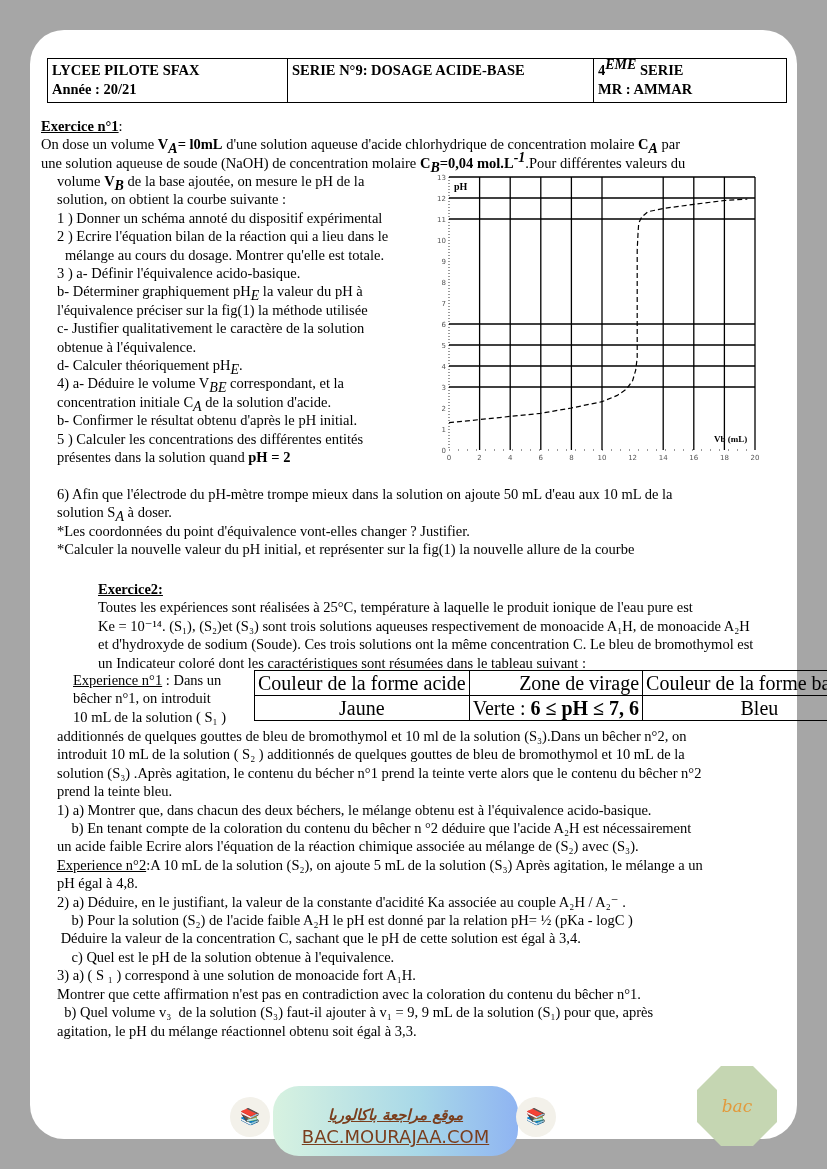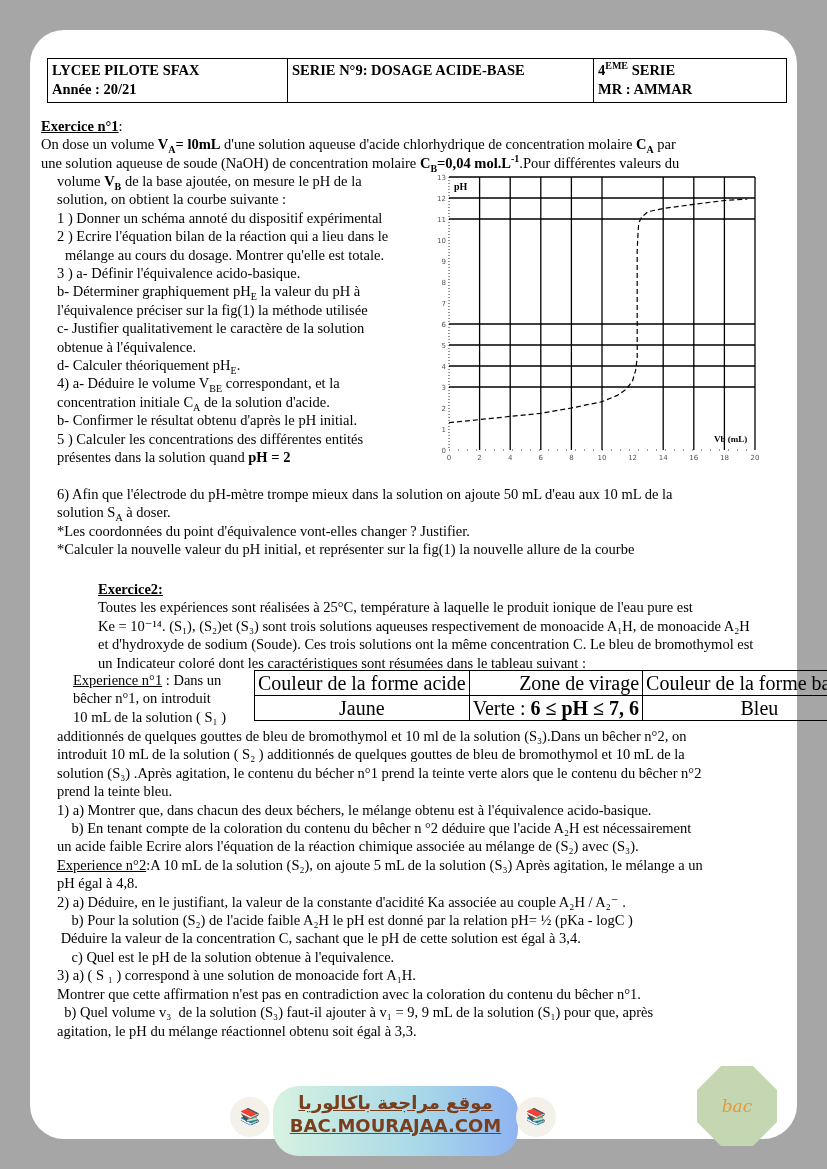--- a/index.html
+++ b/index.html
@@ -5,36 +5,36 @@
   html,body{margin:0;padding:0;}
   body{width:827px;height:1169px;background:#a6a6a6;position:relative;overflow:hidden;
        font-family:"Liberation Serif","DejaVu Serif",serif;color:#000;}
   .page{position:absolute;left:30px;top:30px;width:767px;height:1109px;background:#fff;border-radius:34px;}
   .hdr{position:absolute;left:47px;top:58px;width:738px;height:43px;border:1.5px solid #000;display:flex;font-weight:bold;font-size:14.5px;}
   .hdr .c{border-right:1.5px solid #000;padding:2px 4px;line-height:19px;}
   .hdr .c:last-child{border-right:none;}
   .c1{width:231px}.c2{width:297px}.c3{flex:1}
   .txt{position:absolute;font-size:14.5px;line-height:18.4px;}
   .u{text-decoration:underline;font-weight:bold;}
-  sub,sup{font-size:10px;line-height:0;}
+  sub,sup{font-size:14px;line-height:0;font-style:italic;}
   .l{white-space:nowrap;}
   .ind{padding-left:8px;}
   #ex1{left:41px;top:117px;}
   #ex1left{left:57px;top:172px;width:375px;}
   #ex1b{left:57px;top:485px;}
   #ex2{left:57px;top:580px;margin-left:41px;}
   #expleft{left:73px;top:671px;}
   #ex2b{left:57px;top:727px;}
   table.ind-tab{position:absolute;left:254px;top:670px;border-collapse:collapse;font-size:20px;}
   table.ind-tab td{border:1px solid #000;height:24px;padding:0 3px;text-align:center;white-space:nowrap;}
   .chart{position:absolute;left:434px;top:170px;width:335px;height:295px;}
   .banner{position:absolute;left:273px;top:1086px;width:245px;height:70px;border-radius:26px;
      background:linear-gradient(90deg,#d7f2e0,#a8d8e8 60%,#8fb4f2);text-align:center;}
-  .banner .ar{font-family:"DejaVu Sans",sans-serif;font-weight:bold;color:#7a3e1d;font-size:18px;text-decoration:underline;margin-top:6px;}
-  .banner .en{font-family:"DejaVu Sans",sans-serif;font-weight:bold;color:#7a3e1d;font-size:18px;text-decoration:underline;margin-top:2px;text-align:center;}
+  .banner .ar{font-family:"DejaVu Sans",sans-serif;font-weight:bold;color:#7a3e1d;font-size:15px;text-decoration:underline;margin-top:20px;font-style:italic;}
+  .banner .en{font-family:"DejaVu Sans",sans-serif;font-weight:normal;color:#7a3e1d;font-size:18px;text-decoration:underline;margin-top:2px;text-align:center;}
   .logo{position:absolute;top:1097px;width:40px;height:40px;border-radius:50%;background:#f3f1ea;font-size:16px;text-align:center;line-height:40px;}
   .bacmath{position:absolute;left:697px;top:1066px;width:80px;height:80px;background:#c5d6b2;
      clip-path:polygon(30% 0,70% 0,100% 30%,100% 70%,70% 100%,30% 100%,0 70%,0 30%);
      font-family:"DejaVu Serif",serif;font-style:italic;color:#e29a3c;font-size:17px;text-align:center;line-height:80px;}
 </style>
 </head>
 <body>
 
 <div class="page"></div>
 

